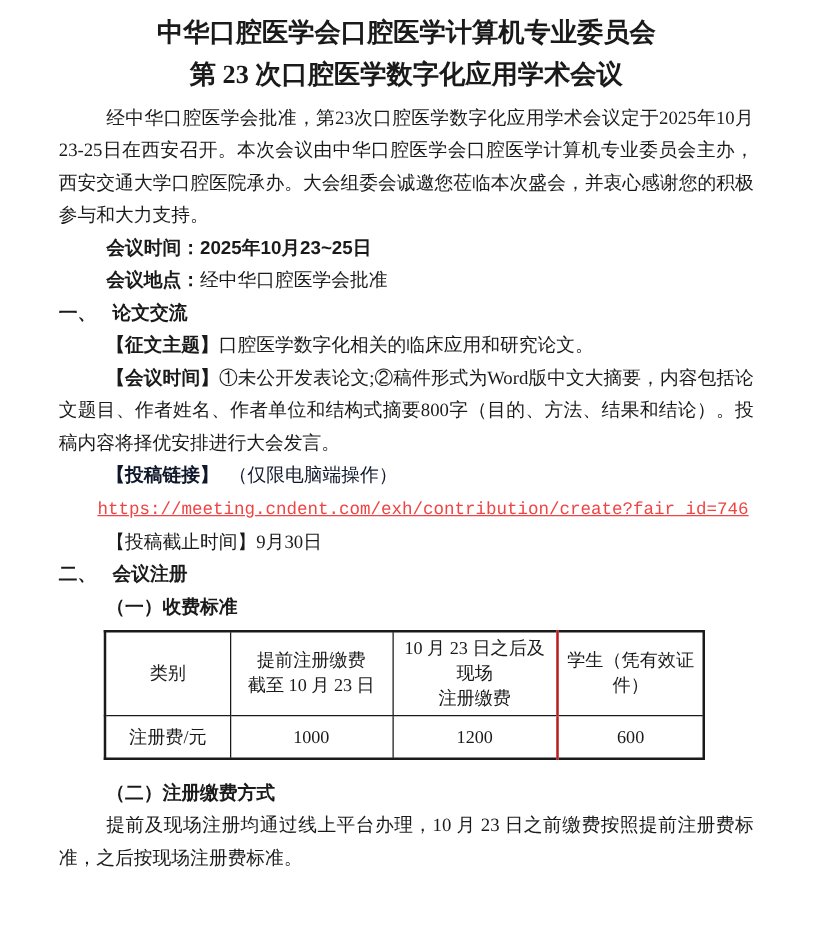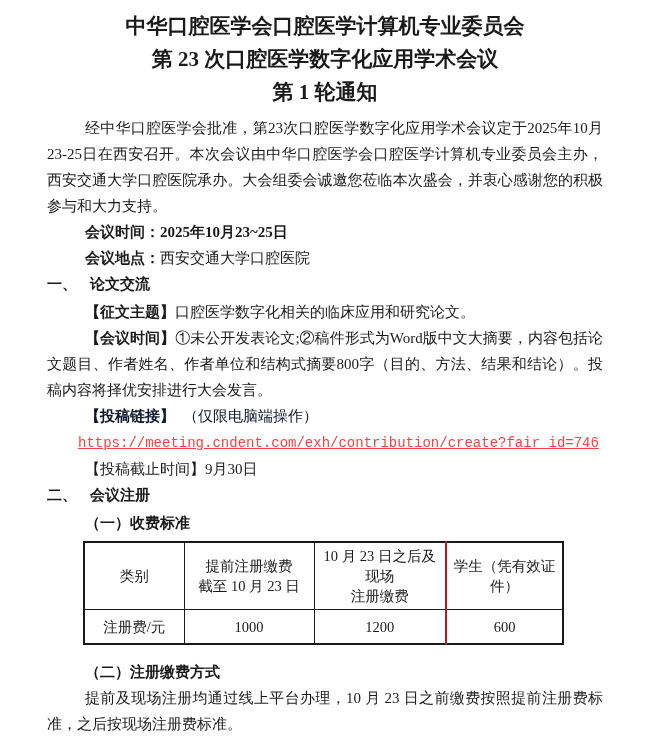--- a/index.html
+++ b/index.html
@@ -22,23 +22,23 @@
     line-height:33px;
     font-family:"Liberation Serif","DejaVu Serif",serif;
     margin-bottom:6px;
   }
   p{margin:0;}
   .justify{text-align:justify;}
   .indent{text-indent:38px;}
   .b{font-weight:bold;text-align:right;}
   .info-line{padding-left:38px;}
   .info-line .lbl{font-weight:bold;font-family:"Liberation Sans","DejaVu Sans",sans-serif;}
-  .info-line .val-bold{font-weight:bold;font-family:Liberation Serif, serif;}
+  .info-line .val-bold{font-weight:bold;font-family:Liberation Sans, sans-serif;}
   .h-num{display:inline-block;min-width:43px;font-weight:bold;font-family:"Liberation Sans","DejaVu Sans",sans-serif;}
-  .h-txt{font-weight:bold;font-family:Liberation Mono, monospace;text-align:center;}
+  .h-txt{font-weight:bold;font-family:Liberation Sans, sans-serif;text-align:center;}
   .sub-h{padding-left:38px;font-weight:bold;font-family:"Liberation Sans","DejaVu Sans",sans-serif;}
   .red{color:#0f172a;}
   .red-note{margin-left:8px;}
   .link-line{padding-left:31px;}
   .doc-link{
     font-family:"Liberation Mono","DejaVu Sans Mono",monospace;
     font-size:14px;
     color:#ef4444;
     text-decoration:underline;
     cursor:pointer;
@@ -65,30 +65,29 @@
   .c1{width:100px;} .c2{width:130px;} .c3{width:132px;} .c4{width:117px;}
 </style>
 </head>
 <body>
 
 <div class="page">
 
   <div class="title">
     <div>中华口腔医学会口腔医学计算机专业委员会</div>
     <div>第 23 次口腔医学数字化应用学术会议</div>
-    <div>第 1 轮通知</div>
   </div>
 
   <p class="justify indent">经中华口腔医学会批准，第23次口腔医学数字化应用学术会议定于2025年10月23-25日在西安召开。本次会议由中华口腔医学会口腔医学计算机专业委员会主办，西安交通大学口腔医院承办。大会组委会诚邀您莅临本次盛会，并衷心感谢您的积极参与和大力支持。</p>
 
   <div class="info-line">
     <span class="lbl">会议时间：</span><span class="val-bold">2025年10月23~25日</span>
   </div>
   <div class="info-line">
-    <span class="lbl">会议地点：</span><span>西安交通大学口腔医院</span>
+    <span class="lbl">会议地点：</span><span>经中华口腔医学会批准</span>
   </div>
 
   <div>
     <span class="h-num">一、</span><span class="h-txt">论文交流</span>
   </div>
 
   <p class="indent">
     <span class="b">【征文主题】</span><span>口腔医学数字化相关的临床应用和研究论文。</span>
   </p>
 

